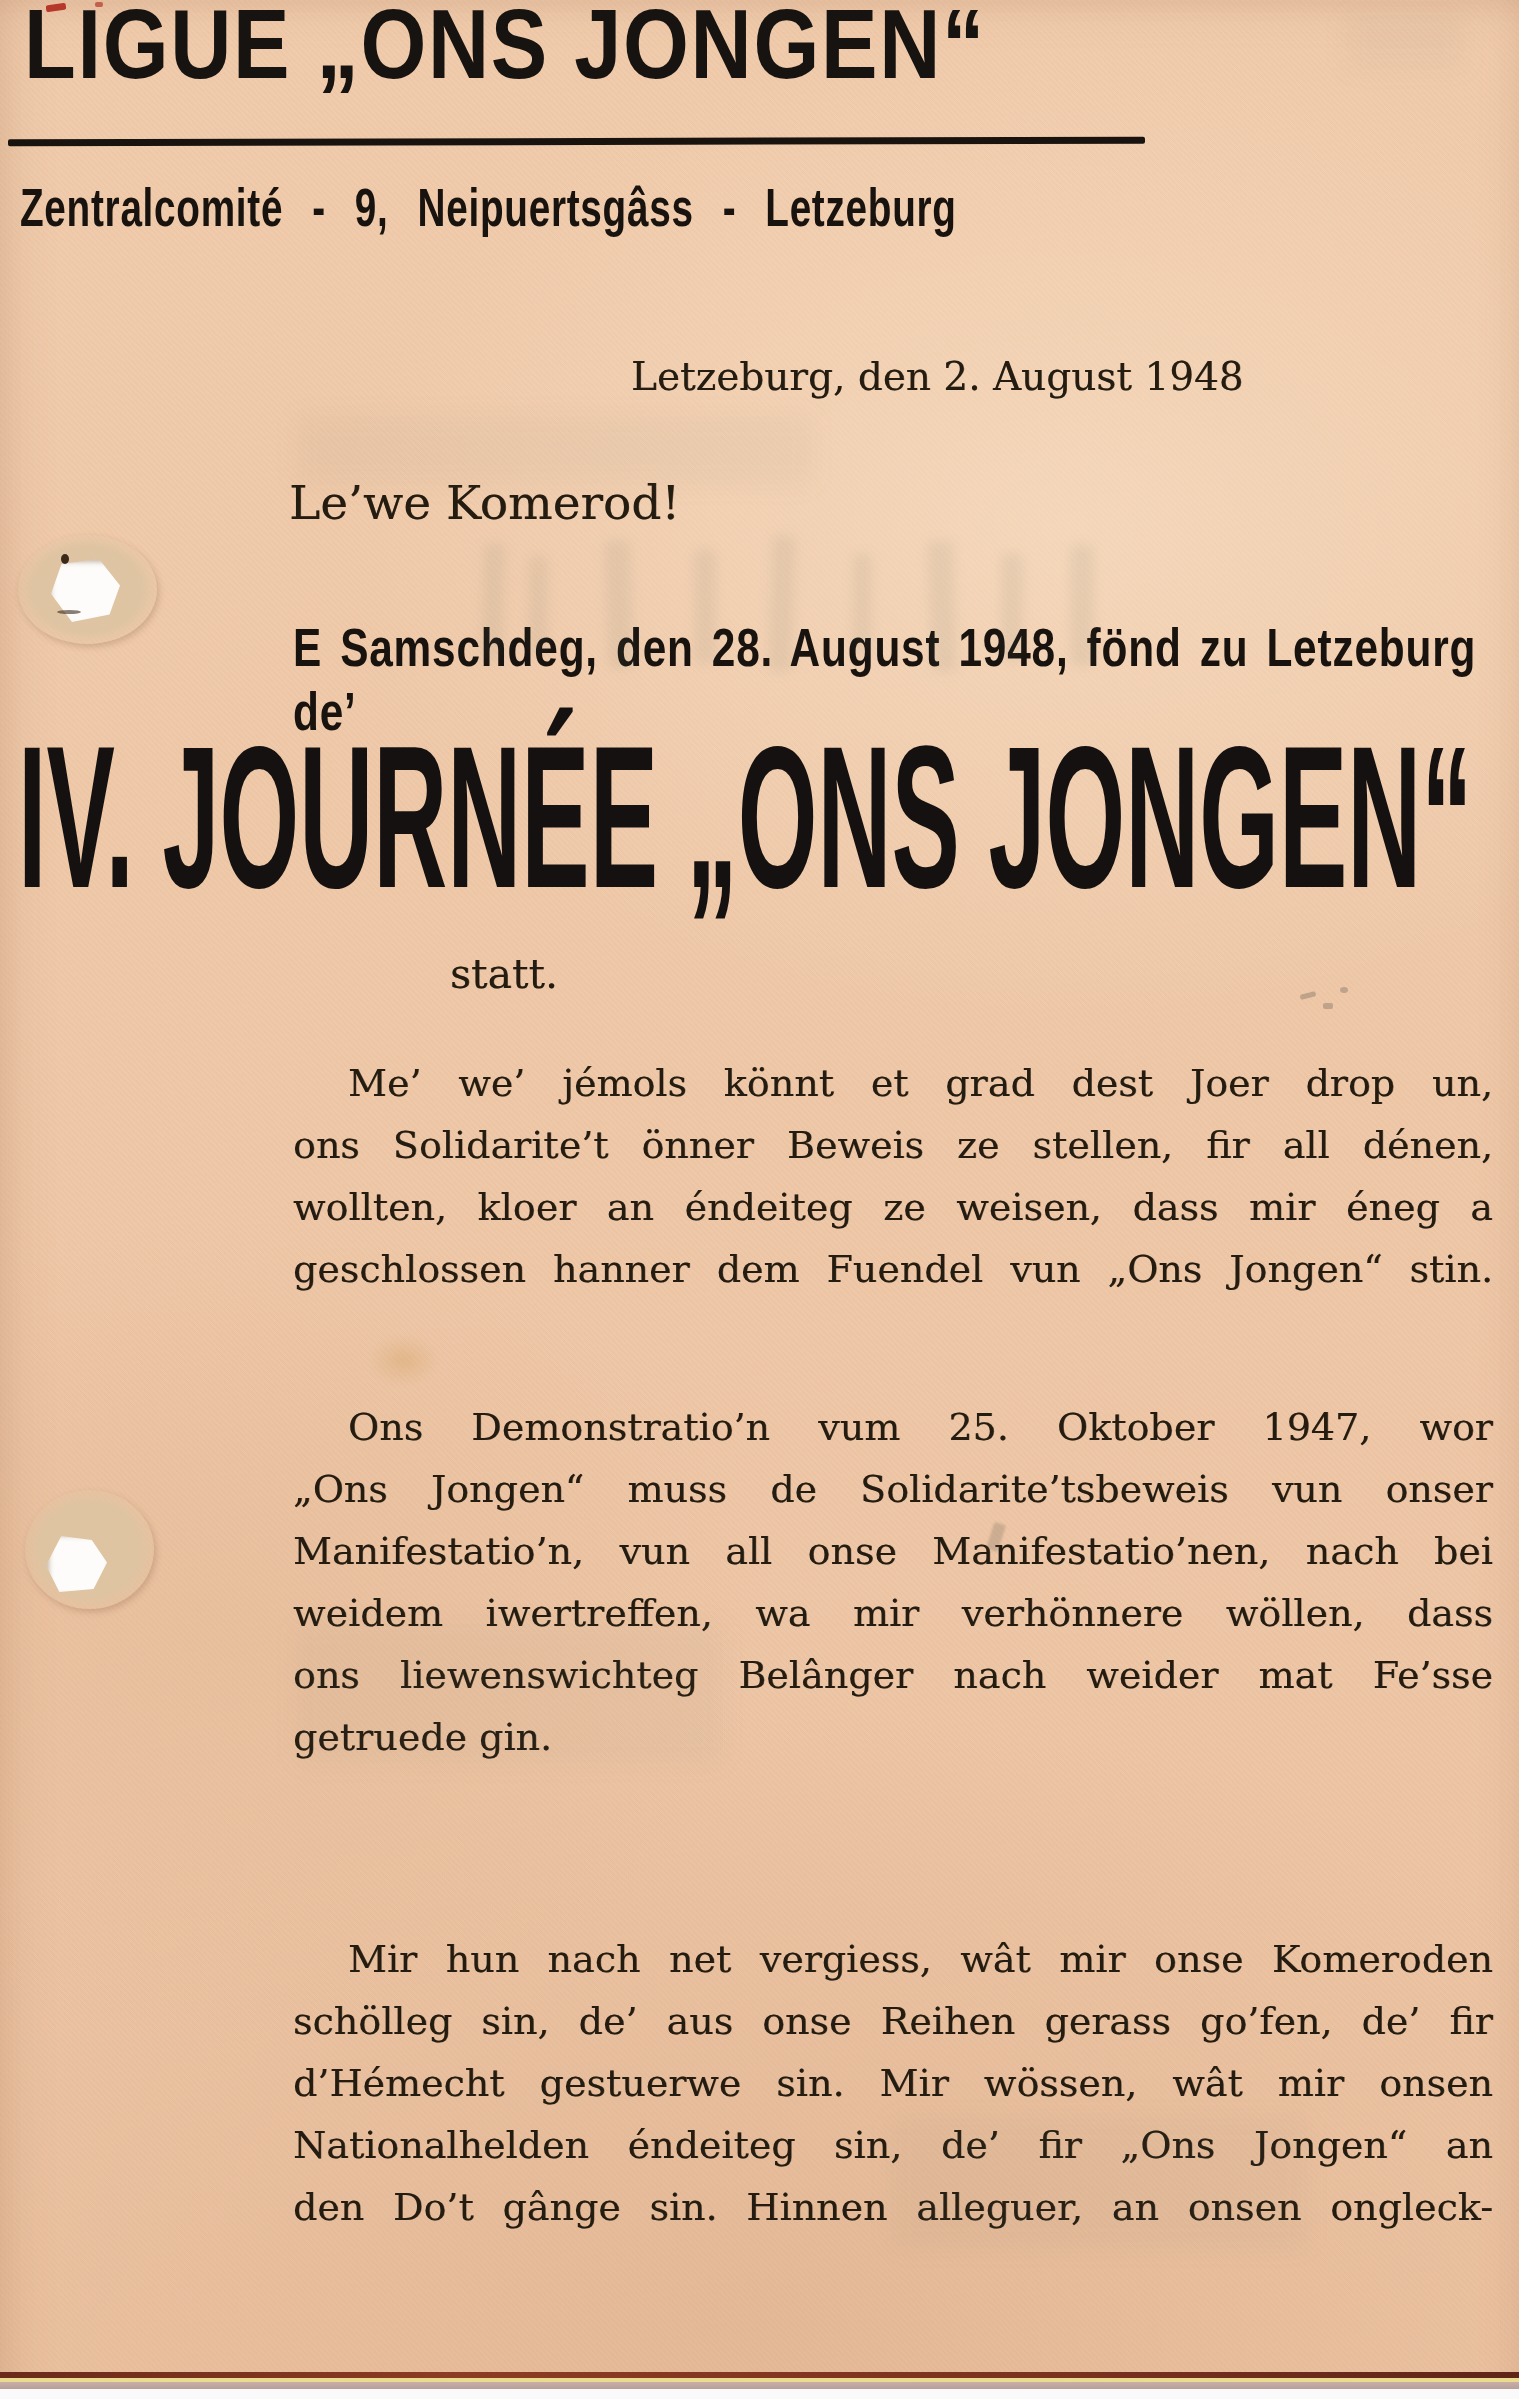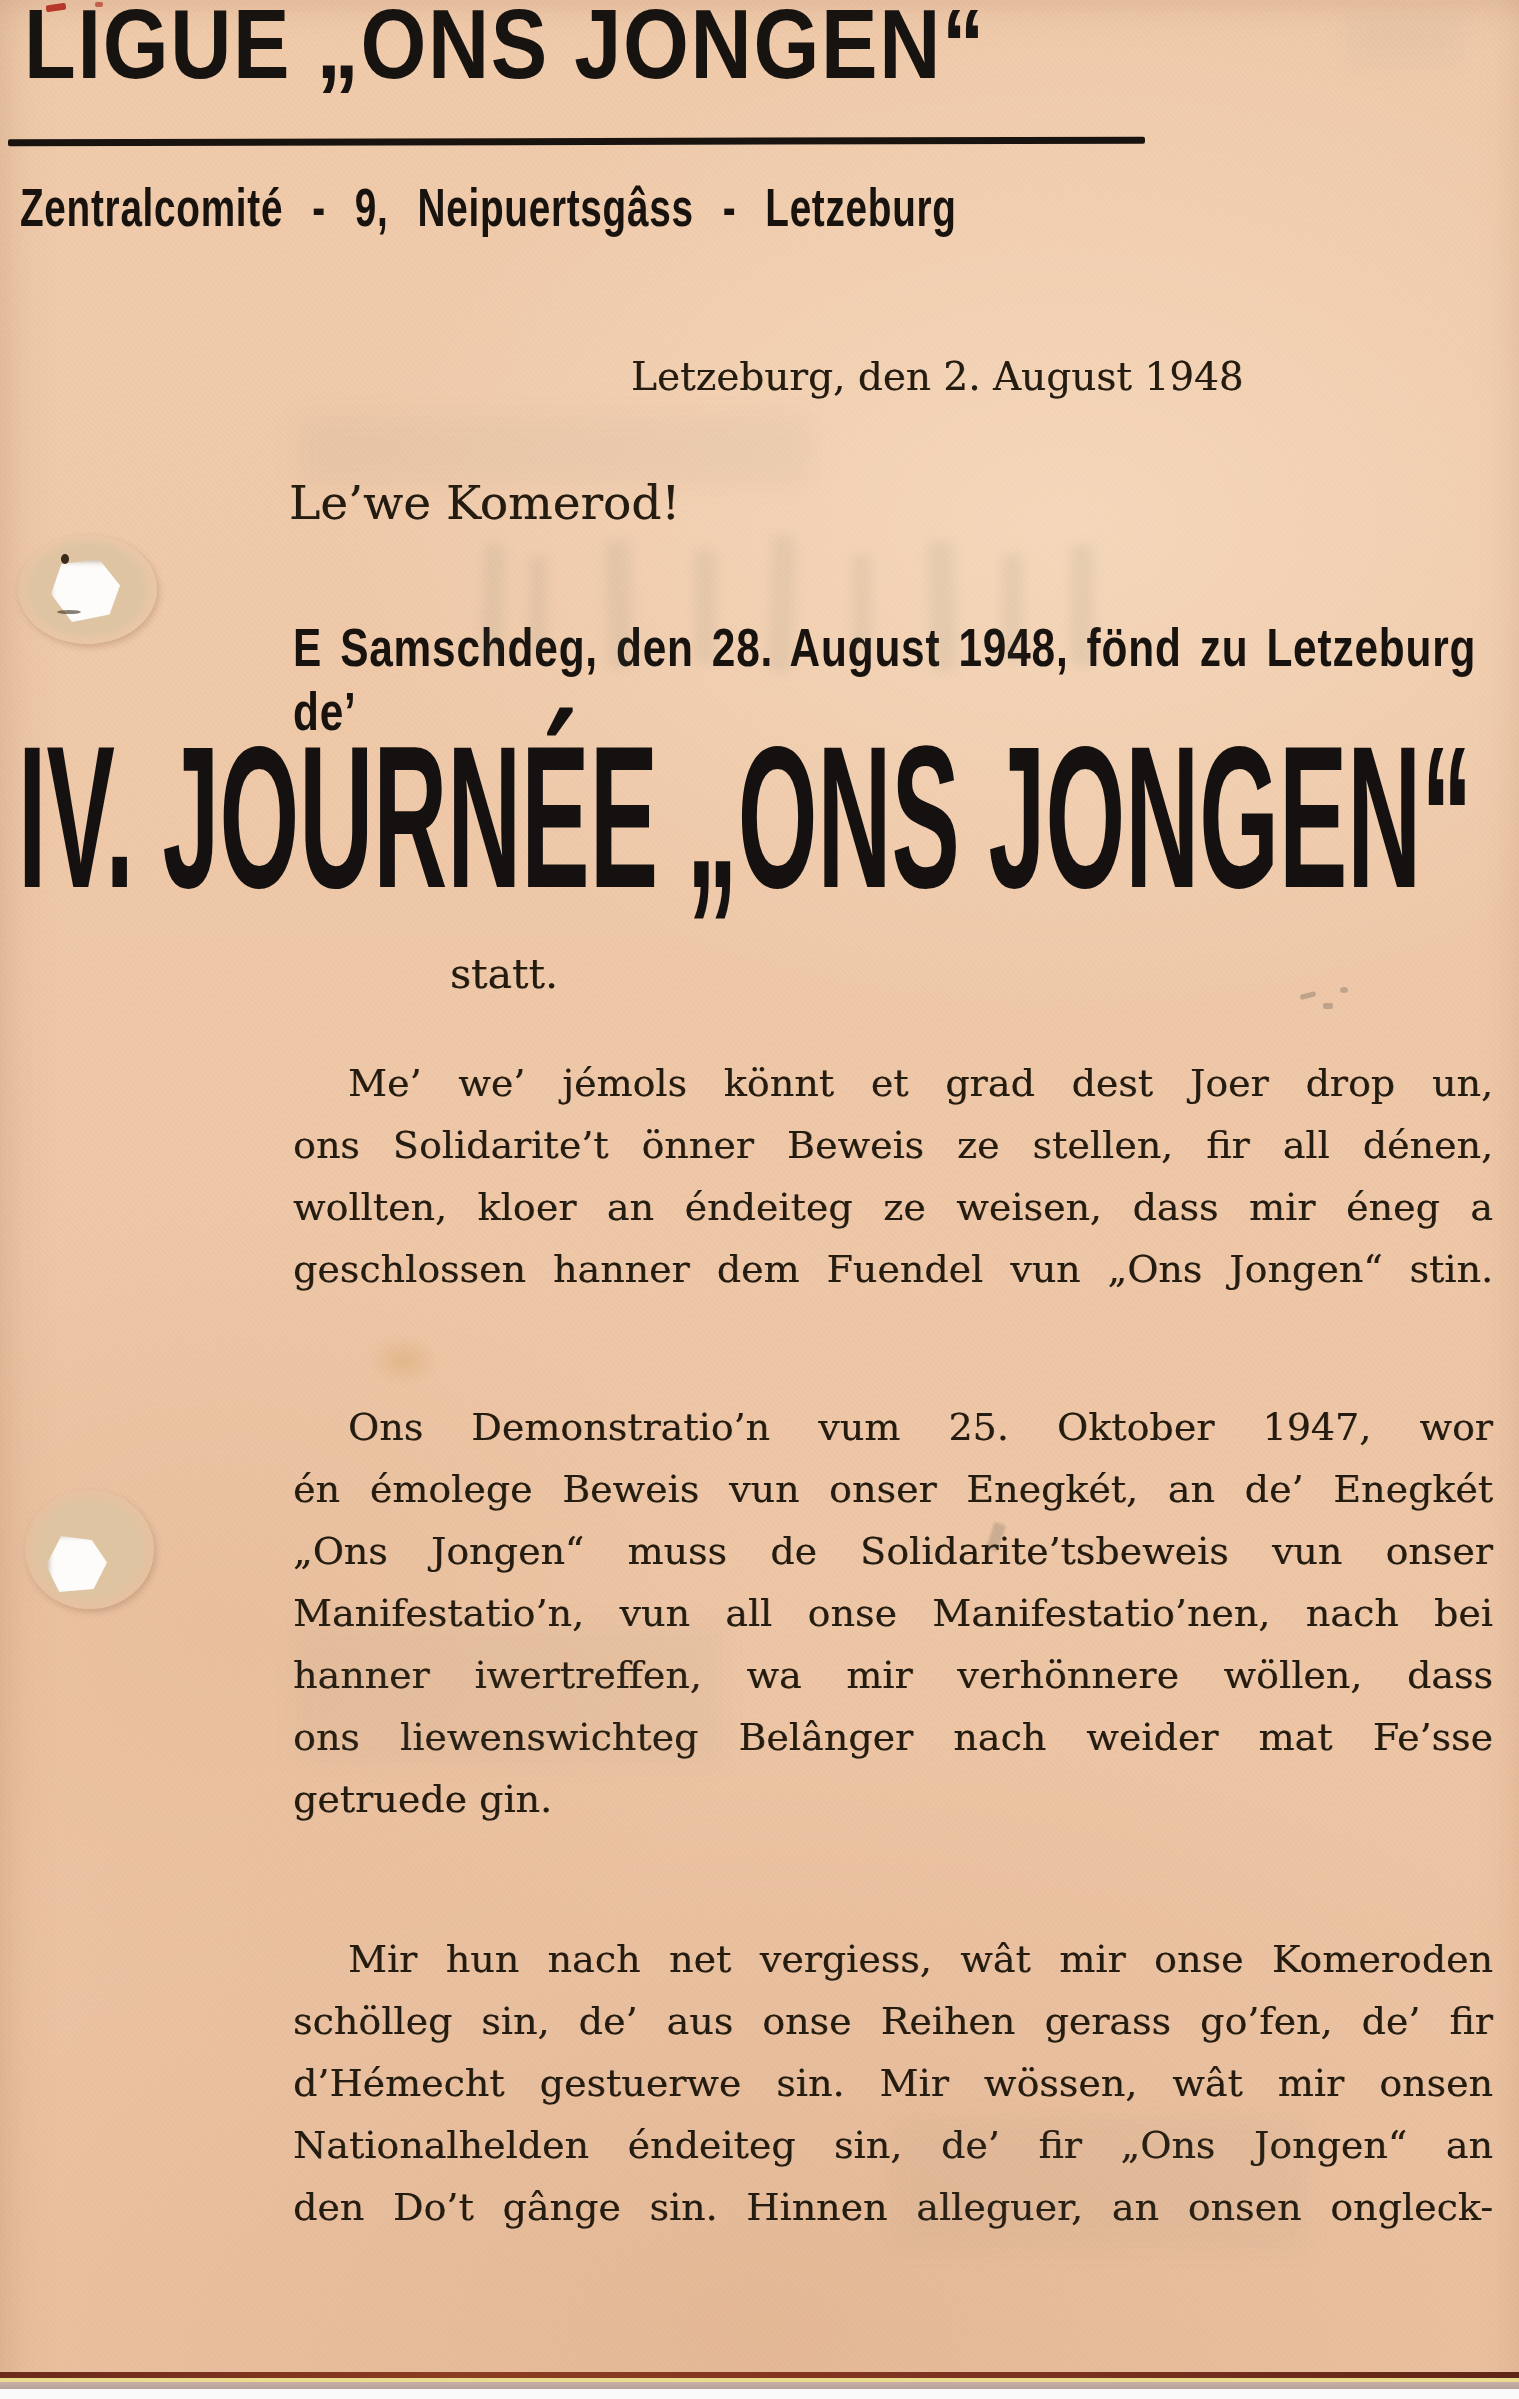--- a/index.html
+++ b/index.html
@@ -118,24 +118,23 @@
 
   <div class="para" style="top:1052px">
     <div class="line first">Me’ we’ jémols könnt et grad dest Joer drop un,</div>
     <div class="line">ons Solidarite’t önner Beweis ze stellen, fir all dénen,</div>
     <div class="line">wollten, kloer an éndeiteg ze weisen, dass mir éneg a</div>
     <div class="line">geschlossen hanner dem Fuendel vun „Ons Jongen“ stin.</div>
   </div>
 
   <div class="para" style="top:1396px">
     <div class="line first">Ons Demonstratio’n vum 25. Oktober 1947, wor</div>
-    <div class="line">én émolege Beweis vun onser Enegkét, an de’ Enegkét</div>
     <div class="line">„Ons Jongen“ muss de Solidarite’tsbeweis vun onser</div>
     <div class="line">Manifestatio’n, vun all onse Manifestatio’nen, nach bei</div>
-    <div class="line">hanner iwertreffen, wa mir verhönnere wöllen, dass</div>
+    <div class="line">weidem iwertreffen, wa mir verhönnere wöllen, dass</div>
     <div class="line">ons liewenswichteg Belânger nach weider mat Fe’sse</div>
     <div class="line short">getruede gin.</div>
   </div>
 
   <div class="para" style="top:1928px">
     <div class="line first">Mir hun nach net vergiess, wât mir onse Komeroden</div>
     <div class="line">schölleg sin, de’ aus onse Reihen gerass go’fen, de’ fir</div>
     <div class="line">d’Hémecht gestuerwe sin. Mir wössen, wât mir onsen</div>
     <div class="line">Nationalhelden éndeiteg sin, de’ fir „Ons Jongen“ an</div>
     <div class="line">den Do’t gânge sin. Hinnen alleguer, an onsen ongleck-</div>

